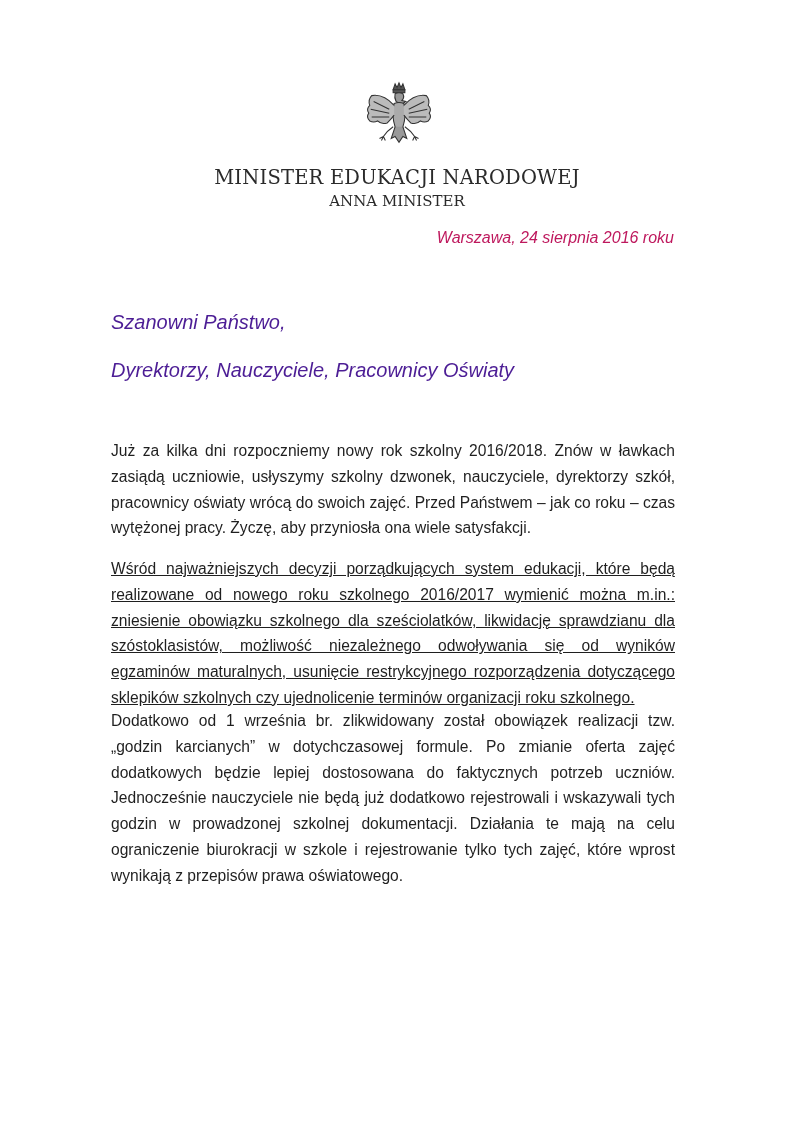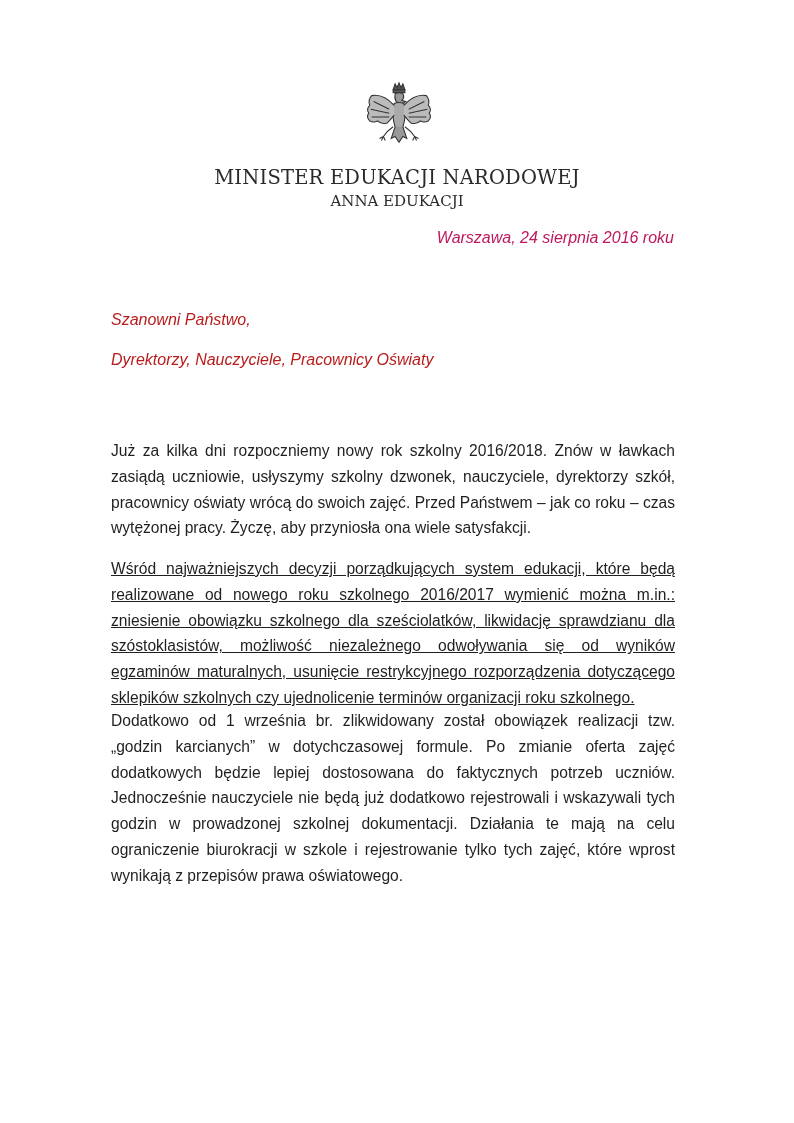--- a/index.html
+++ b/index.html
@@ -5,23 +5,23 @@
   html, body { margin: 0; padding: 0; background: #ffffff; }
   body { width: 794px; height: 1123px; position: relative; overflow: hidden; color: #1a1a1a; }
   .emblem { position: absolute; left: 360px; top: 80px; width: 78px; height: 78px; }
   .minister-title { position: absolute; left: 0; width: 794px; top: 166px; text-align: center;
     font-family: "DejaVu Serif", serif; font-size: 19.5px; letter-spacing: 0.2px; color: #2a2a2a; padding-left: 0; }
   .minister-name { position: absolute; left: 0; width: 794px; top: 192px; text-align: center;
     font-family: "DejaVu Serif", serif; font-size: 15px; color: #2a2a2a; }
   .date { position: absolute; right: 120px; top: 229px; font-family: "Liberation Sans", sans-serif;
     font-style: italic; font-size: 16px; color: #be185d; }
   .salutation { position: absolute; left: 111px; font-family: "Liberation Sans", sans-serif;
-    font-style: italic; font-size: 16px; color: #b91c1c; }
+    font-style: italic; font-size: 20px; color: #4c1d95; }
   .sal1 { top: 311px; }
-  .sal2 { top: 351px; }
+  .sal2 { top: 359px; }
   .body-text { position: absolute; left: 111px; width: 564px; font-family: "Liberation Sans", sans-serif;
     font-size: 15.6px; line-height: 25.8px; text-align: justify; color: #1f1f1f; margin: 0; }
   .p1 { top: 438px; }
   .p2 { top: 556px; text-decoration: underline; }
   .p3 { top: 708px; }
 </style>
 </head>
 <body>
 
 <div class="emblem">
@@ -41,21 +41,21 @@
     <path d="M66 22 L50 30 M69 30 L50 34 M68 38 L50 38"></path>
 
     <path d="M36 48 L32 60 L36 58 L40 64 L44 58 L48 60 L44 48" fill="#999"></path>
 
     <path d="M34 48 Q28 52 24 58 M24 58 L20 60 M24 58 L22 62 M24 58 L26 62"></path>
     <path d="M46 48 Q52 52 56 58 M56 58 L60 60 M56 58 L58 62 M56 58 L54 62"></path>
   </svg>
 </div>
 
 <div class="minister-title">MINISTER EDUKACJI NARODOWEJ</div>
-<div class="minister-name">ANNA EDUKACJI</div>
+<div class="minister-name">ANNA MINISTER</div>
 
 <div class="date">Warszawa, 24 sierpnia 2016 roku</div>
 
 <div class="salutation sal1">Szanowni Państwo,</div>
 <div class="salutation sal2">Dyrektorzy, Nauczyciele, Pracownicy Oświaty</div>
 
 <p class="body-text p1">Już za kilka dni rozpoczniemy nowy rok szkolny 2016/2018. Znów w ławkach zasiądą uczniowie, usłyszymy szkolny dzwonek, nauczyciele, dyrektorzy szkół, pracownicy oświaty wrócą do swoich zajęć. Przed Państwem – jak co roku – czas wytężonej pracy. Życzę, aby przyniosła ona wiele satysfakcji.</p>
 <p class="body-text p2">Wśród najważniejszych decyzji porządkujących system edukacji, które będą realizowane od nowego roku szkolnego 2016/2017 wymienić można m.in.: zniesienie obowiązku szkolnego dla sześciolatków, likwidację sprawdzianu dla szóstoklasistów, możliwość niezależnego odwoływania się od wyników egzaminów maturalnych, usunięcie restrykcyjnego rozporządzenia dotyczącego sklepików szkolnych czy ujednolicenie terminów organizacji roku szkolnego.</p>
 <p class="body-text p3">Dodatkowo od 1 września br. zlikwidowany został obowiązek realizacji tzw. „godzin karcianych” w dotychczasowej formule. Po zmianie oferta zajęć dodatkowych będzie lepiej dostosowana do faktycznych potrzeb uczniów. Jednocześnie nauczyciele nie będą już dodatkowo rejestrowali i wskazywali tych godzin w prowadzonej szkolnej dokumentacji. Działania te mają na celu ograniczenie biurokracji w szkole i rejestrowanie tylko tych zajęć, które wprost wynikają z przepisów prawa oświatowego.</p>
 

